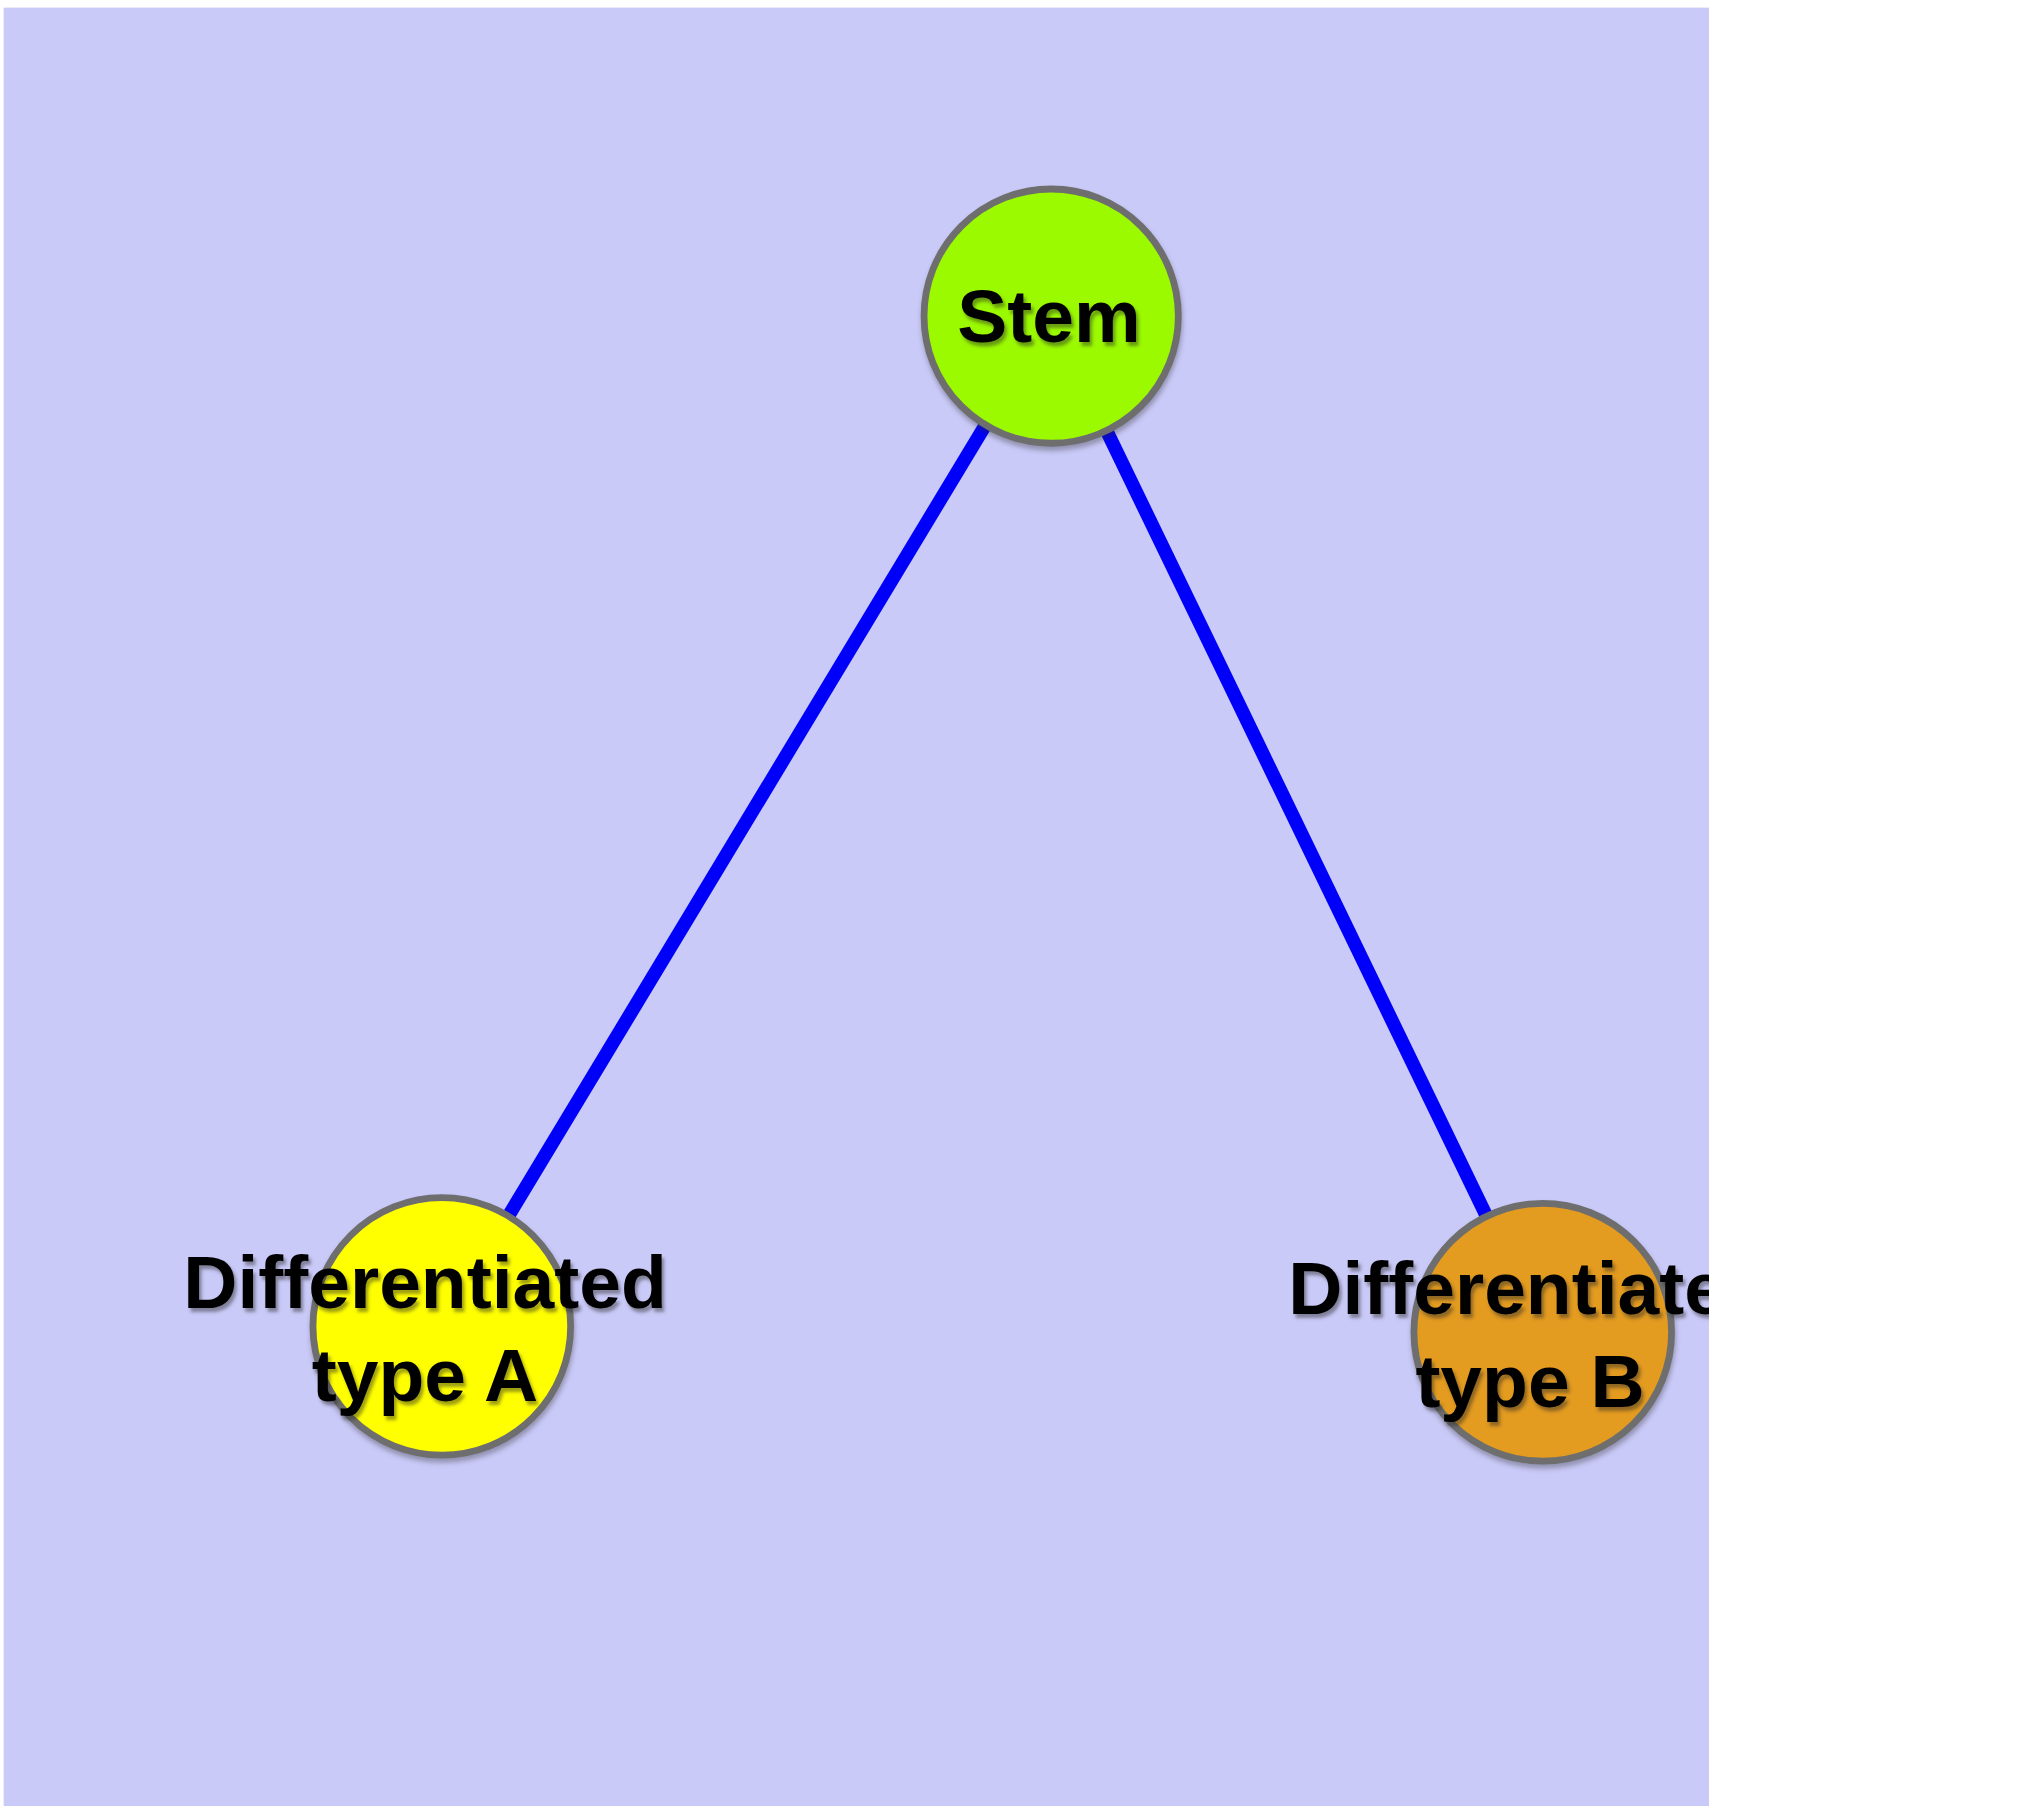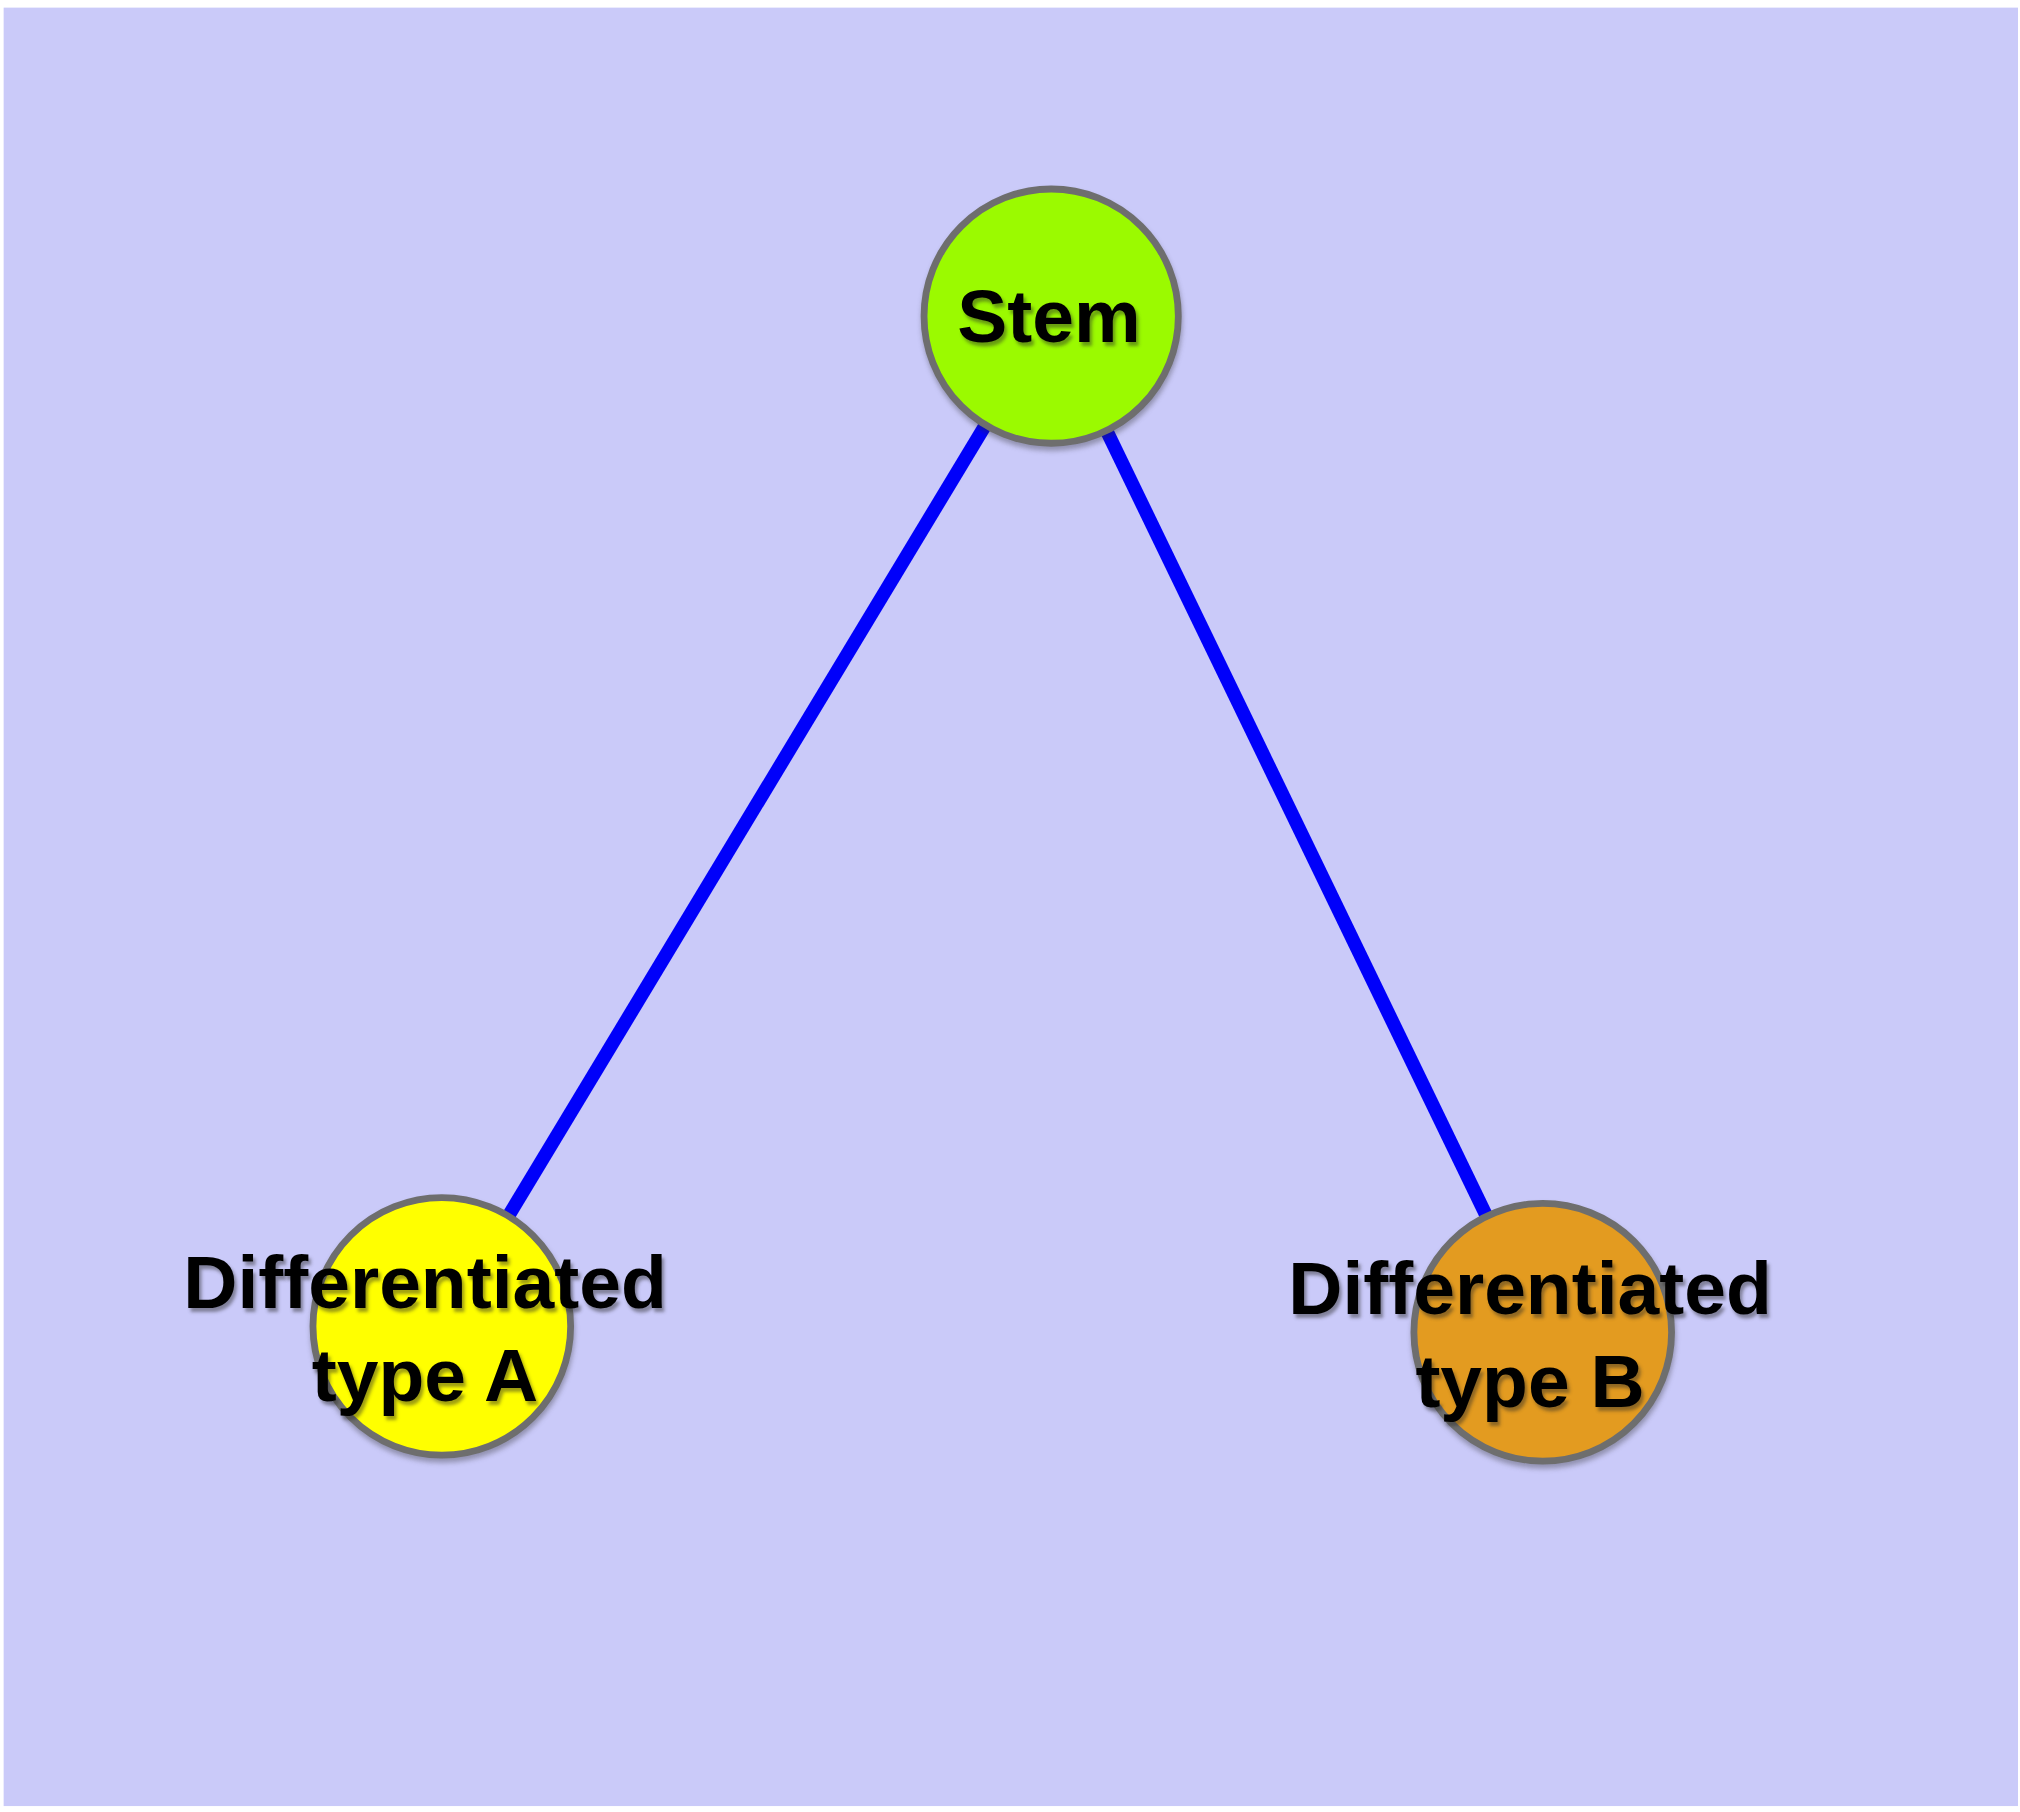--- a/index.html
+++ b/index.html
@@ -2,21 +2,21 @@
 <html style="font-size:13.6px"><head>
 <meta charset="utf-8">
 <style>
   html, body {
     margin: 0;
     padding: 0;
     background: #ffffff;
   }
   .canvas {
     position: relative;
-    width: 2018px;
+    width: 1709px;
     height: 1812px;
     background: #ffffff;
     overflow: hidden;
     font-family: "Liberation Sans", sans-serif;
   }
   .diagram-svg {
     position: absolute;
     left: 0;
     top: 0;
     width: 2021px;

